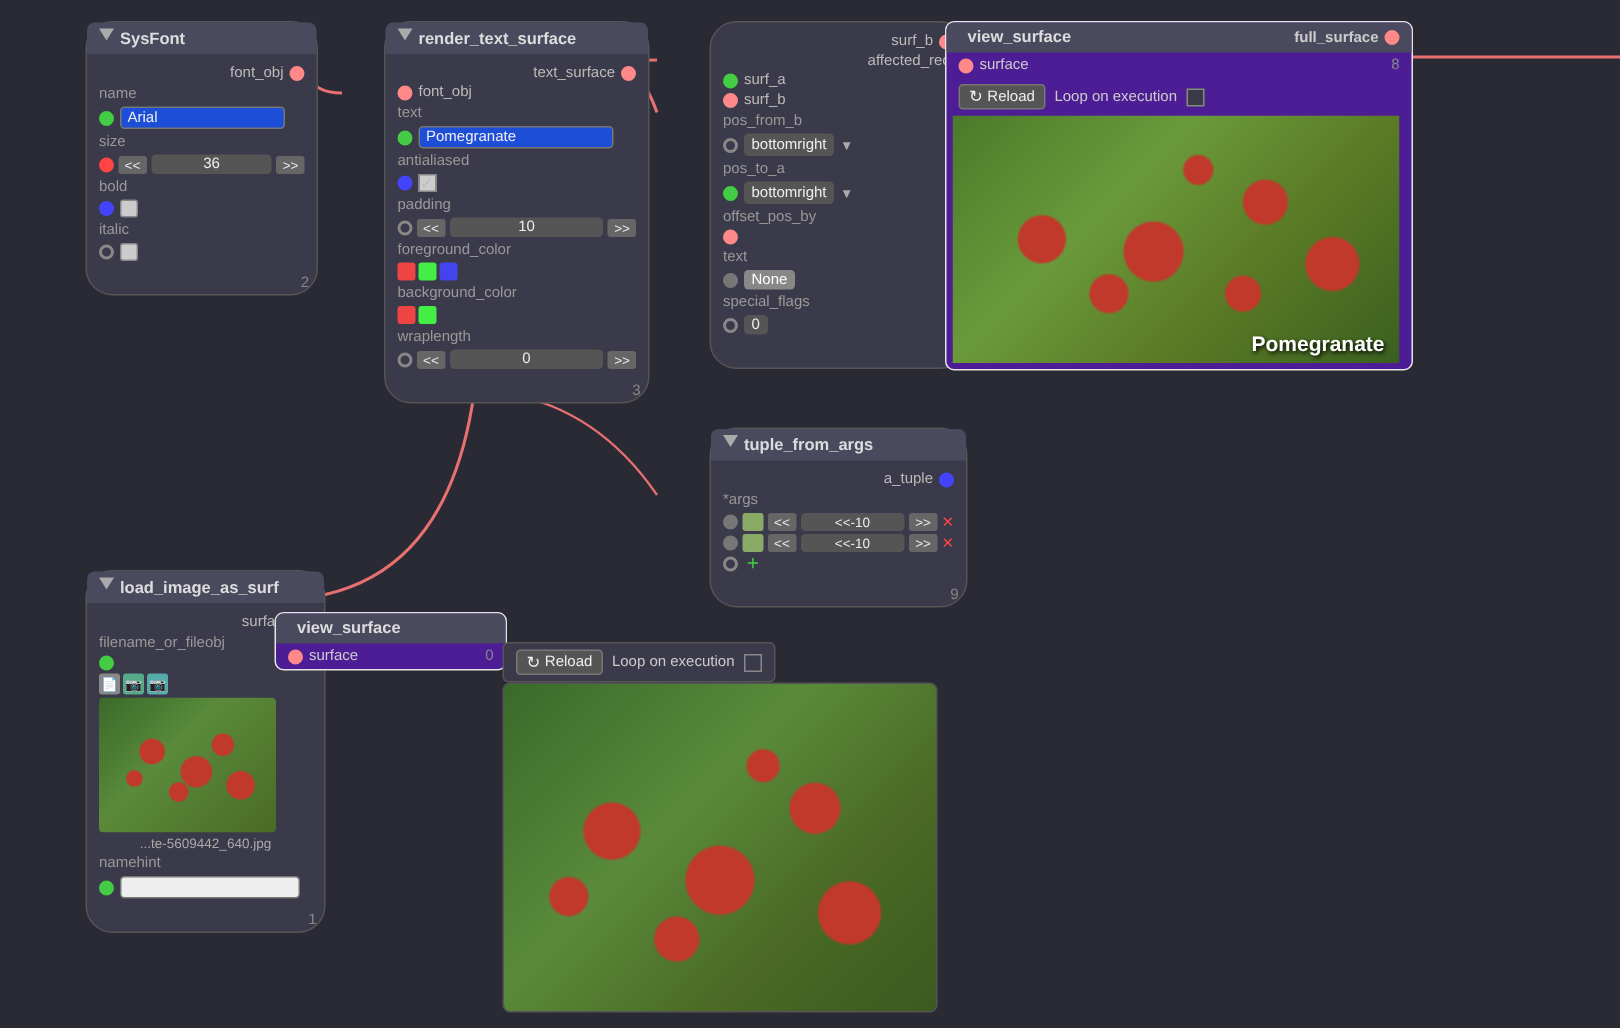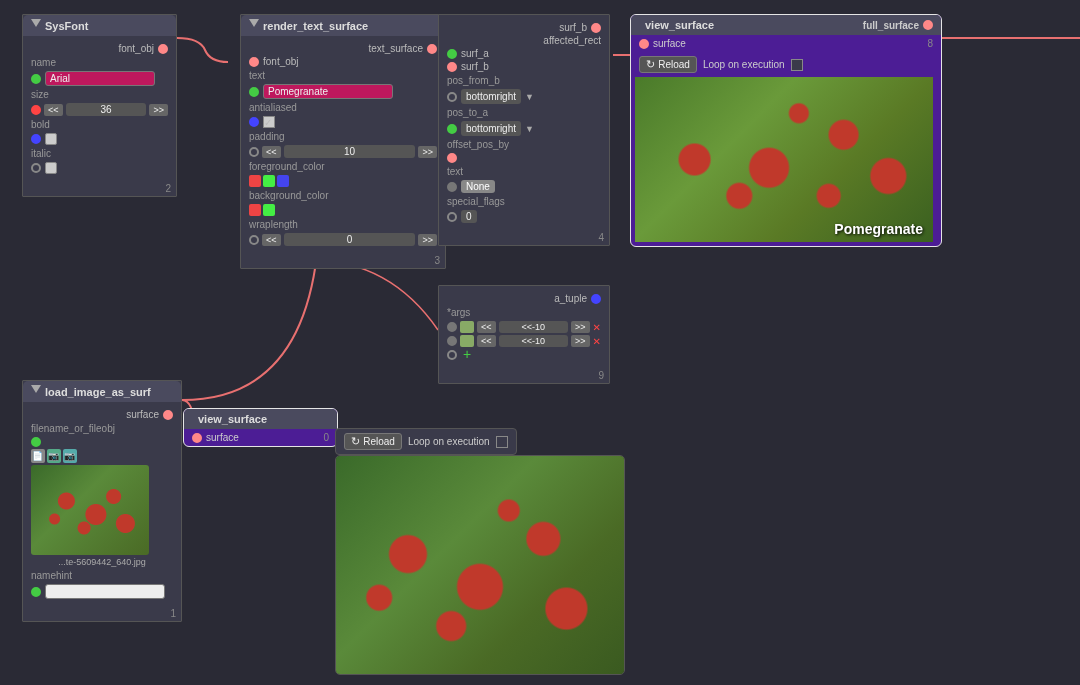--- a/index.html
+++ b/index.html
@@ -12,22 +12,23 @@
       color: #ccc;
       overflow: hidden;
       position: relative;
     }
 
     
     .node {
       position: absolute;
       background: #3a3a4a;
       border: 1px solid #555;
-      border-radius: 1px;
+      border-radius: 18px;
       min-width: 140px;
+      margin-left: 35px;
     }
     .node-header {
       background: #4a4a5e;
       border-radius: 5px 5px 0 0;
       padding: 4px 8px;
       font-size: 11px;
       font-weight: bold;
       color: #ddd;
       display: flex;
       align-items: center;
@@ -67,21 +68,21 @@
       flex-shrink: 0;
     }
     .port-dot.green { background: #4c4; border-color: #4c4; }
     .port-dot.blue { background: #44f; border-color: #44f; }
     .port-dot.red { background: #f44; border-color: #f44; }
     .port-dot.gray { background: #777; border-color: #777; }
     .port-dot.pink { background: #f88; border-color: #f88; }
     .port-dot.empty { background: #3a3a4a; border-color: #888; }
 
     .input-field {
-      background: #be185d;
+      background: #1d4ed8;
       border: 1px solid #777;
       border-radius: 3px;
       color: #eee;
       padding: 1px 4px;
       font-size: 10px;
       width: 100%;
     }
     .input-white {
       background: #eee;
       color: #333;
@@ -349,21 +350,21 @@
 
     <div class="section-label">italic</div>
     <div class="node-row">
       <span class="port-dot empty"></span>
       <span class="swatch" style="background:#ccc; border:1px solid #888;"></span>
     </div>
   </div>
   <div class="node-number">2</div>
 </div>
 
-<div class="node" style="left:240px; top:14px; width:206px;">
+<div class="node" style="left:221px; top:14px; width:177px;">
   <div class="node-header">
     <span class="triangle down"></span>
     <span>render_text_surface</span>
   </div>
   <div class="node-body">
 
     <div class="node-row port-out-row">
       <span>text_surface</span>
       <span class="port-dot pink"></span>
     </div>
@@ -572,20 +573,24 @@
   </button>
   <span>Loop on execution</span>
   <span class="loop-checkbox"></span>
 </div>
 
 <div style="position:absolute; left:335px; top:455px; width:290px; height:220px; border:1px solid #555; border-radius:5px; overflow:hidden;">
   <div class="pomegranate-large" style="width:100%; height:100%;"></div>
 </div>
 
 <div class="node" style="left:438px; top:285px; width:172px;">
+  <div class="node-header">
+    <span class="triangle down"></span>
+    <span>tuple_from_args</span>
+  </div>
   <div class="node-body">
 
     <div class="node-row port-out-row">
       <span>a_tuple</span>
       <span class="port-dot blue"></span>
     </div>
 
     <div class="section-label">*args</div>
 
     <div class="node-row slider-row">

